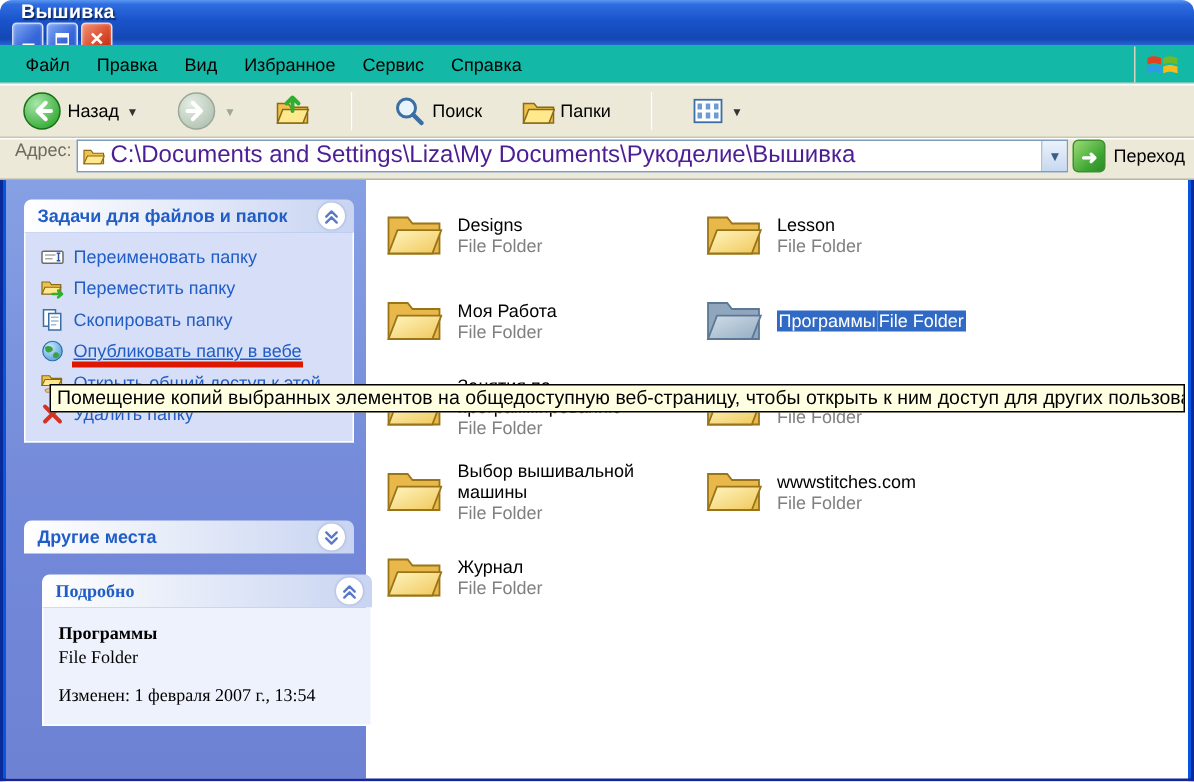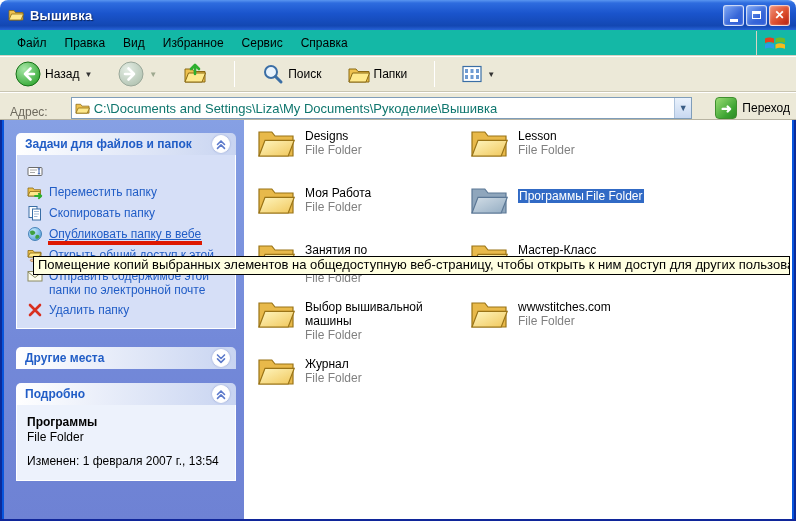--- a/index.html
+++ b/index.html
@@ -6,21 +6,21 @@
   html,body { background:#fff; }
   body { font-family:"Liberation Sans", sans-serif; }
   #window {
     position:relative; width:796px; height:521px; overflow:hidden; background:#fff;
   }
   
   .titlebar {
     position:absolute; left:0; top:0; width:796px; height:30px;
     background:linear-gradient(180deg,#5A96F0 0%,#2E6CDF 10%,#1A54CC 45%,#1347B2 86%,#2763D6 100%);
     border-radius:8px 8px 0 0;
-    display:flex; align-items:center; padding:0 6px 0 8px;
+    display:flex; align-items:flex-start; padding:0 6px 0 8px;flex-direction:column;
   }
   .titlebar .title {
     color:#fff; font-weight:bold; font-size:13px; margin-left:6px; flex:1;
     text-shadow:1px 1px 1px rgba(10,30,80,.9); letter-spacing:.2px;
   }
   .win-btns { display:flex; gap:2px; }
   .win-btn {
     width:21px; height:21px; border-radius:3px; border:1px solid rgba(255,255,255,.75);
     display:flex; align-items:center; justify-content:center; cursor:default;
     background:linear-gradient(135deg,#7FA8F5 0%,#3766D8 60%,#2C5BD8 100%);
@@ -43,28 +43,28 @@
     border-bottom:1px solid #C9C5B2; display:flex; align-items:center; padding-left:10px; gap:16px;
   }
   .tb-btn { display:flex; align-items:center; gap:4px; padding:2px 5px; border-radius:3px; font-size:12px; color:#000; }
   .tb-sep { width:1px; height:26px; background:#C9C5B2; border-right:1px solid #fff; margin:0 6px; }
   .dd { font-size:8px; color:#333; margin-left:1px; }
   .dd.dis { color:#9DA88F; }
   .tb-btn.disabled { color:#8E9686; }
   
   .addressbar {
     position:absolute; left:0; top:93px; width:796px; height:27px; background:#ECE9D8;
-    border-bottom:1px solid #B8B4A2; display:flex; align-items:flex-end; padding:0 6px 0 10px; gap:23px;
+    border-bottom:1px solid #B8B4A2; display:flex; align-items:flex-start; padding:0 6px 0 10px; gap:3px;
   }
   .addr-label { font-size:12px; color:#6E6A5E; }
   .addr-input {
     flex:1; height:22px; background:#fff; border:1px solid #7F9DB9; display:flex; align-items:center;
     padding-left:3px; gap:4px; position:relative;
   }
-  .addr-text { font-size:13px; color:#0f766e; white-space:nowrap; overflow:hidden; flex:1; }
+  .addr-text { font-size:16px; color:#4c1d95; white-space:nowrap; overflow:hidden; flex:1; }
   .addr-drop {
     width:17px; height:20px; background:linear-gradient(180deg,#EAF2FC,#C8D8F0);
     border-left:1px solid #AFC4DC; display:flex; align-items:center; justify-content:center;
     font-size:9px; color:#3A5D85;
   }
   .go-btn-wrap { display:flex; align-items:center; gap:5px; }
   .go-square {
     width:22px; height:22px; border-radius:4px; border:1px solid #3F8F2F;
     background:linear-gradient(135deg,#9ADC74,#3BA331 70%,#2E8B28);
     display:flex; align-items:center; justify-content:center; color:#fff; font-weight:bold; font-size:13px;
@@ -102,21 +102,21 @@
   .task-label.hovered { text-decoration:underline; }
   .annotation-underline { position:absolute; left:21px; top:14px; width:154px; height:4px; background:#DE1800; }
   .details-name { font-size:12px; font-weight:bold; color:#000; }
   .details-type { font-size:12px; color:#000; margin-top:1px; }
   .details-modified { font-size:12px; color:#000; margin-top:10px; }
   
   .files {
     position:absolute; left:257px; top:127px; width:432px;
     display:grid; grid-template-columns:213px 213px; grid-auto-rows:57px;
   }
-  .file-item { display:flex; align-items:flex-start; gap:10px; cursor:default; }
+  .file-item { display:flex; align-items:center; gap:10px; cursor:default; }
   .file-labels { padding-top:2px; max-width:160px; }
   .file-name { font-size:12px; color:#000; line-height:14px; }
   .file-type { font-size:12px; color:#808080; line-height:14px; }
   .file-item.selected .file-name,
   .file-item.selected .file-type { background:#316AC5; color:#fff; display:inline-block; padding:0 1px; }
   
   .tooltip {
     position:absolute; left:33px; top:256px; width:757px; height:19px; z-index:60;
     background:#FFFFE1; border:1px solid #000; font-size:13px; line-height:16px; color:#000;
     padding:0 4px; white-space:nowrap; overflow:hidden;
@@ -273,20 +273,21 @@
         </svg>
       </div>
     </div>
     <div class="panel-body">
       <div class="task-item">
         <svg class="ticon" width="16" height="16" viewBox="0 0 16 16">
           <rect x="1" y="4.5" width="14" height="8" rx="1" fill="#fff" stroke="#6B6B6B" stroke-width="1"></rect>
           <path d="M3 7h7 M3 9.5h5" stroke="#A9A9A9" stroke-width="1"></path>
           <path d="M12 5.8v5 M10.8 5.8h2.4 M10.8 10.8h2.4" stroke="#2B54A8" stroke-width="1"></path>
         </svg>
+        <span class="task-label">Переименовать папку</span>
       </div>
       <div class="task-item">
         <svg class="ticon" width="16" height="16" viewBox="0 0 16 16">
           <path d="M1 4h5l1.3 1.7H13.5V12H1z" fill="#EFC24F" stroke="#8A6A14" stroke-width="0.8"></path>
           <path d="M1 12L3 7.5h10.5L11.5 12z" fill="#FFE98C" stroke="#8A6A14" stroke-width="0.8"></path>
           <path d="M7 14h6 M10.8 11.8 L13.3 14 L10.8 16.2" stroke="#2EAF2E" stroke-width="1.8" fill="none" stroke-linecap="round" stroke-linejoin="round" transform="translate(1,-2)"></path>
         </svg>
         <span class="task-label">Переместить папку</span>
       </div>
       <div class="task-item">
@@ -306,27 +307,20 @@
         <span class="task-label hovered">Опубликовать папку в вебе</span>
         <div class="annotation-underline"></div>
       </div>
       <div class="task-item">
         <svg class="ticon" width="16" height="16" viewBox="0 0 16 16">
           <path d="M1 3.5h5l1.3 1.7H14V10H1z" fill="#EFC24F" stroke="#8A6A14" stroke-width="0.8"></path>
           <path d="M1 10L3 6h11l-2 4z" fill="#FFE98C" stroke="#8A6A14" stroke-width="0.8"></path>
           <path d="M3 13 C5 11.5 11 11.5 13 13 L12 14.5 H4z" fill="#F2C29B" stroke="#B98A5A" stroke-width="0.7"></path>
         </svg>
         <span class="task-label">Открыть общий доступ к этой</span>
-      </div>
-      <div class="task-item">
-        <svg class="ticon" width="16" height="16" viewBox="0 0 16 16">
-          <rect x="1" y="3.5" width="14" height="9.5" fill="#FDFDEF" stroke="#8A8A60" stroke-width="1"></rect>
-          <path d="M1 4 L8 9.5 L15 4" stroke="#8A8A60" stroke-width="1" fill="none"></path>
-        </svg>
-        <span class="task-label">Отправить содержимое этой папки по электронной почте</span>
       </div>
       <div class="task-item" style="margin-bottom:0;">
         <svg class="ticon" width="16" height="16" viewBox="0 0 16 16">
           <path d="M3 3 L13 13 M13 3 L3 13" stroke="#D83020" stroke-width="2.6" stroke-linecap="round"></path>
         </svg>
         <span class="task-label">Удалить папку</span>
       </div>
     </div>
   </div>
 
@@ -334,21 +328,21 @@
     <div class="panel-header">
       <span>Другие места</span>
       <div class="chev-btn">
         <svg width="14" height="14" viewBox="0 0 16 16">
           <path d="M4 4.5 L8 8.5 L12 4.5 M4 9 L8 13 L12 9" stroke="#5B79CB" stroke-width="1.8" fill="none" stroke-linecap="round" stroke-linejoin="round"></path>
         </svg>
       </div>
     </div>
   </div>
 
-  <div class="panel" style="left:16px; top:383px;">
+  <div class="panel" style="left:28px; top:383px;font-family:Liberation Serif, serif;">
     <div class="panel-header">
       <span>Подробно</span>
       <div class="chev-btn">
         <svg width="14" height="14" viewBox="0 0 16 16">
           <path d="M4 8.5 L8 4.5 L12 8.5 M4 13 L8 9 L12 13" stroke="#5B79CB" stroke-width="1.8" fill="none" stroke-linecap="round" stroke-linejoin="round"></path>
         </svg>
       </div>
     </div>
     <div class="panel-body details-body">
       <div class="details-name">Программы</div>

